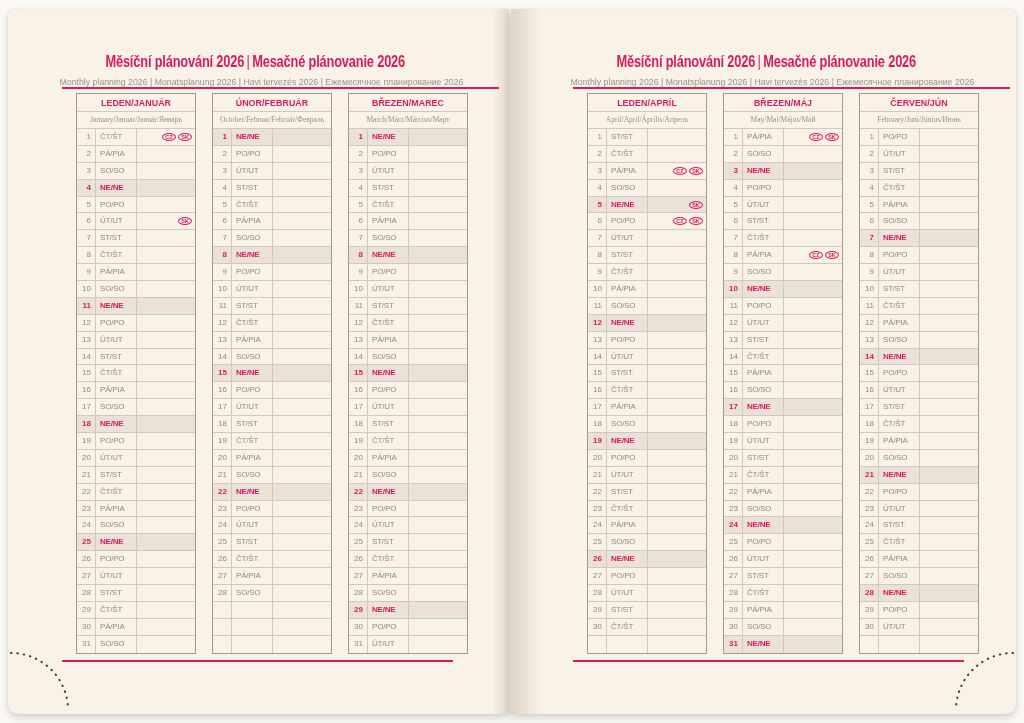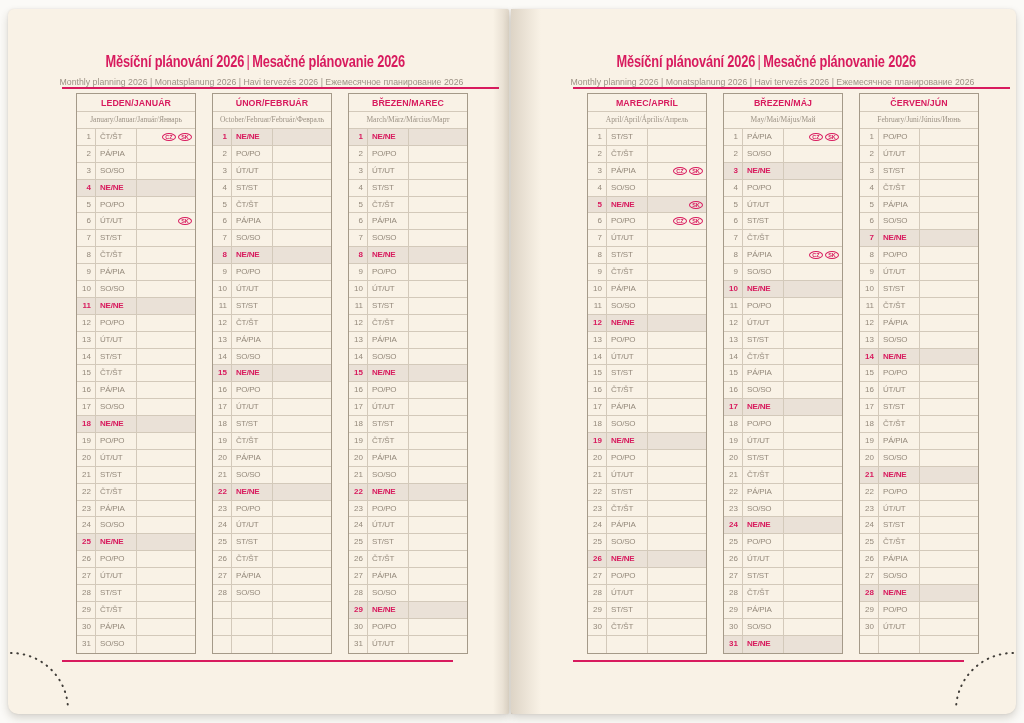--- a/index.html
+++ b/index.html
@@ -595,21 +595,21 @@
     <div class="content">
       <div class="hdr-title">
         <span class="squeeze"><span>Měsíční plánování 2026</span><span class="sep">|</span><span>Mesačné plánovanie 2026</span></span>
       </div>
       <div class="hdr-sub">
         <span class="squeeze">Monthly planning 2026 | Monatsplanung 2026 | Havi tervezés 2026 | Ежемесячное планирование 2026</span>
       </div>
       <div class="rule-top"></div>
       <div class="months">
           <div class="month">
-            <div class="m-head">MAREC/APRÍL</div>
+            <div class="m-head">LEDEN/APRÍL</div>
             <div class="m-sub">April/April/Április/Апрель</div>
             <div class="drow">
               <div class="num">1</div>
               <div class="day">ST/ST</div>
               <div class="notes"></div>
             </div>
             <div class="drow">
               <div class="num">2</div>
               <div class="day">ČT/ŠT</div>
               <div class="notes"></div>

